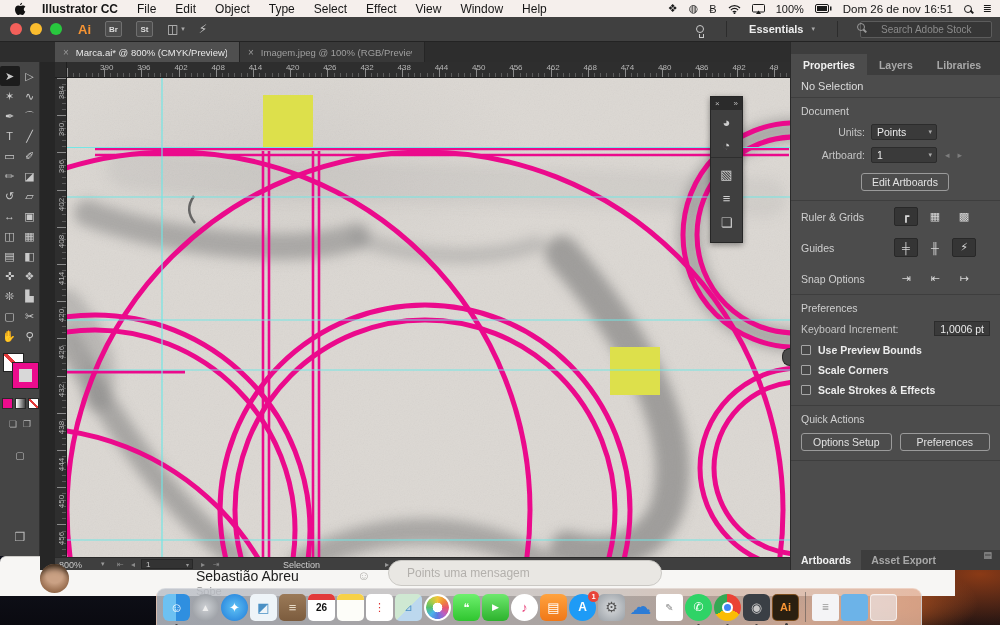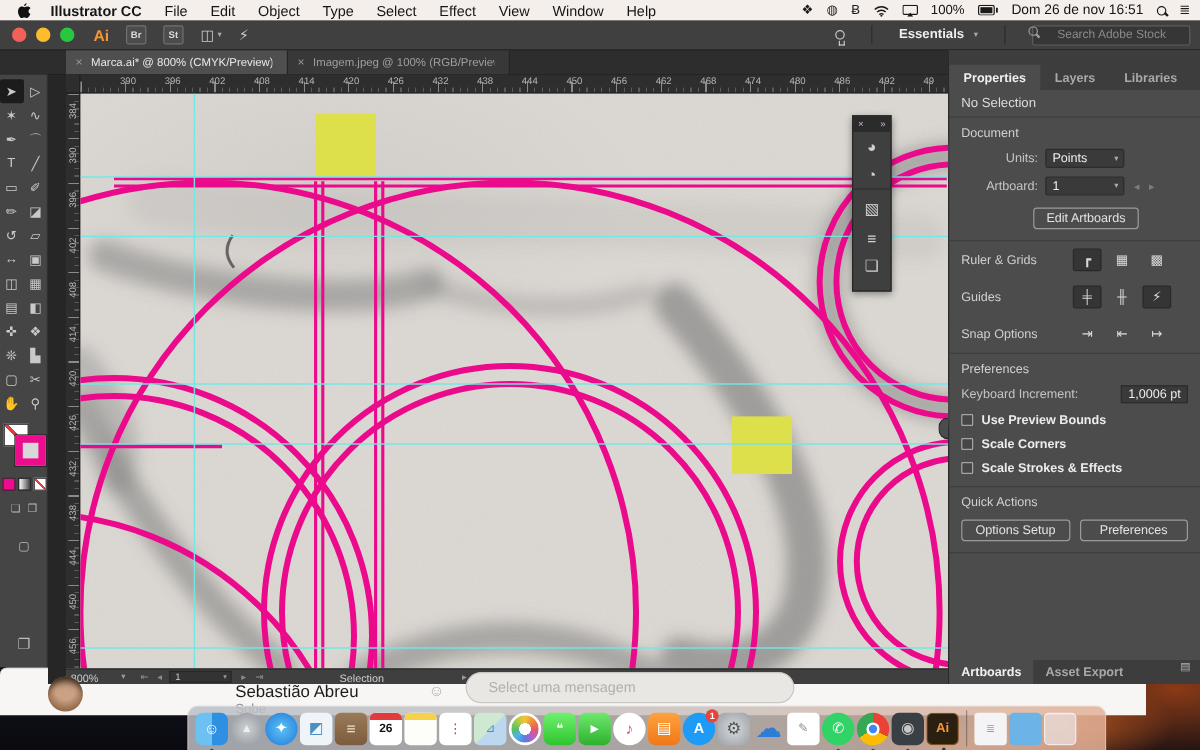--- a/index.html
+++ b/index.html
@@ -596,21 +596,21 @@
 </div>
 <div class="panel-handle"></div>
 
 <div class="chat-front">
   <div class="chat-avatar"></div>
   <div class="chat-name">Sebastião Abreu</div>
   <div class="chat-time">15:54</div>
   <div class="chat-preview">Sobe</div>
   <div class="chat-emoji">☺</div>
   <div class="chat-input">
-    <span class="chat-ph">Select uma mensagem</span>
+    <span class="chat-ph">Points uma mensagem</span>
   </div>
 </div>
 
 <div class="dock" id="dock">
     <div class="dock-item ic-finder">
       <span>☺</span>
       <span class="dock-dot"></span>
     </div>
     <div class="dock-item ic-launchpad">
       <span>▲</span>

